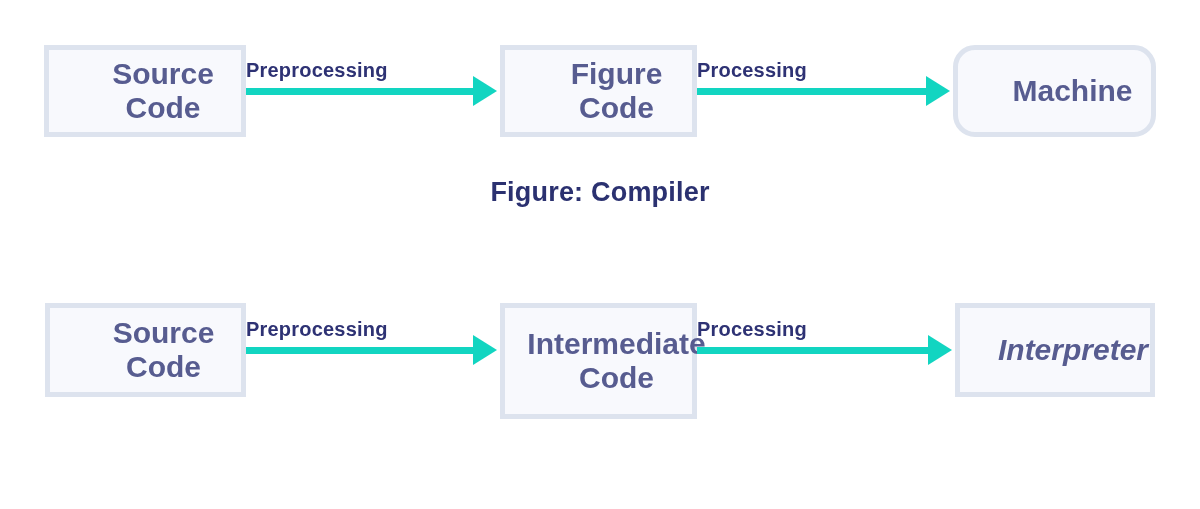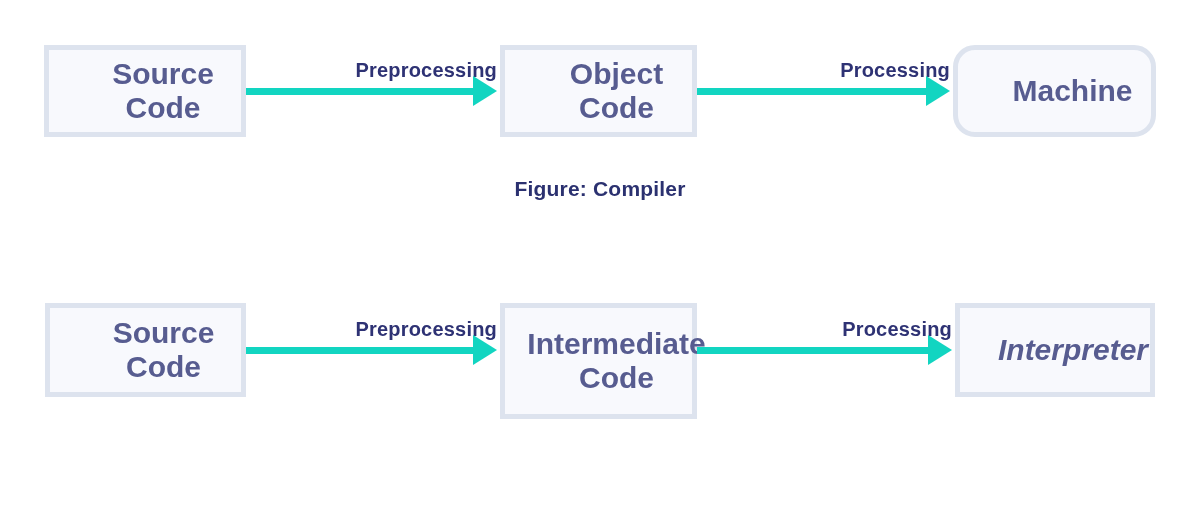--- a/index.html
+++ b/index.html
@@ -52,33 +52,33 @@
     border-top: 15px solid transparent;
     border-bottom: 15px solid transparent;
     border-left: 24px solid #12d5c1;
   }
   .arrow-label {
     position: absolute;
     left: 0;
     right: 0;
     bottom: 50%;
     margin-bottom: 9px;
-    text-align: right;
+    text-align: left;
     color: #2e3274;
     font-size: 20px;
     font-weight: bold;
     letter-spacing: 0.2px;
   }
   .caption {
     position: absolute;
     left: 0;
     width: 100%;
     text-align: center;
     color: #2b3170;
-    font-size: 21px;
+    font-size: 27px;
     font-weight: bold;
     letter-spacing: 0.2px;
   }
   
   .r1-n1 { left: 44px;  top: 45px; width: 202px; height: 92px; }
   .r1-n2 { left: 500px; top: 45px; width: 197px; height: 92px; }
   .r1-n3 { left: 953px; top: 45px; width: 203px; height: 92px; border-radius: 22px; }
   .r1-a1 { left: 246px; top: 45px; width: 251px; height: 92px; }
   .r1-a2 { left: 697px; top: 45px; width: 253px; height: 92px; }
   .cap1  { top: 177px; }
@@ -96,21 +96,21 @@
 <div class="canvas">
 
   <div class="node r1-n1">Source Code</div>
 
   <div class="arrow r1-a1">
     <div class="arrow-label">Preprocessing</div>
     <div class="arrow-line"></div>
     <div class="arrow-head"></div>
   </div>
 
-  <div class="node r1-n2">Object Code</div>
+  <div class="node r1-n2">Figure Code</div>
 
   <div class="arrow r1-a2">
     <div class="arrow-label">Processing</div>
     <div class="arrow-line"></div>
     <div class="arrow-head"></div>
   </div>
 
   <div class="node r1-n3">Machine</div>
 
   <div class="caption cap1">Figure: Compiler</div>

